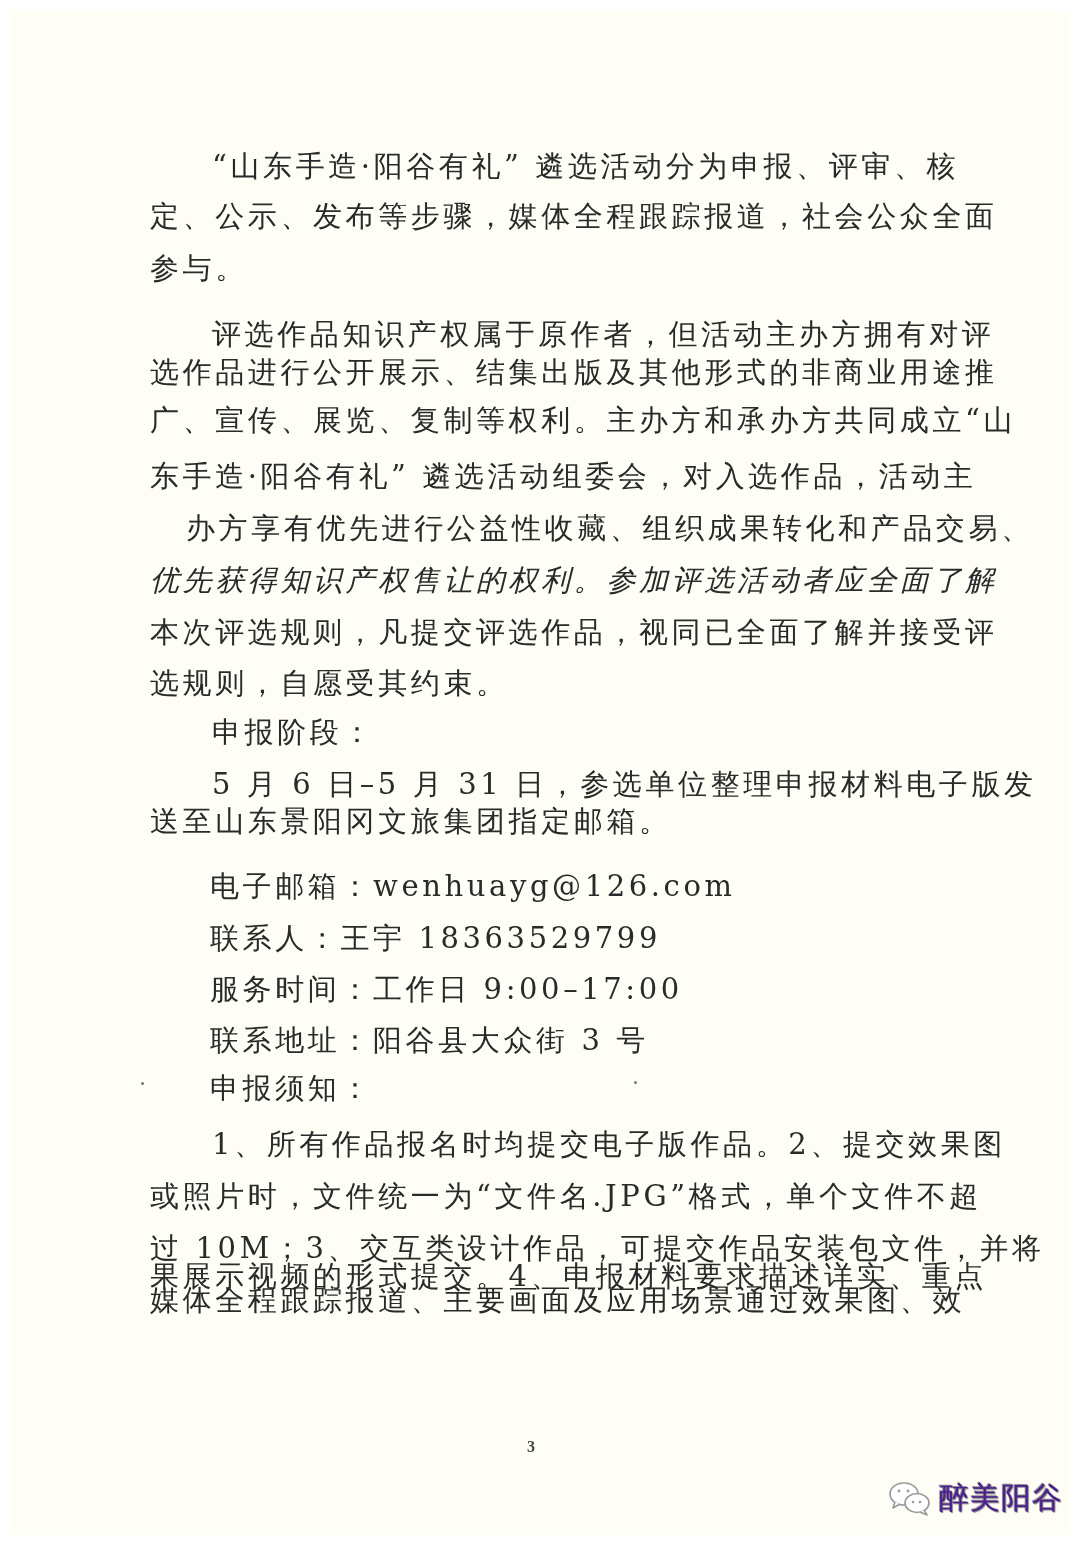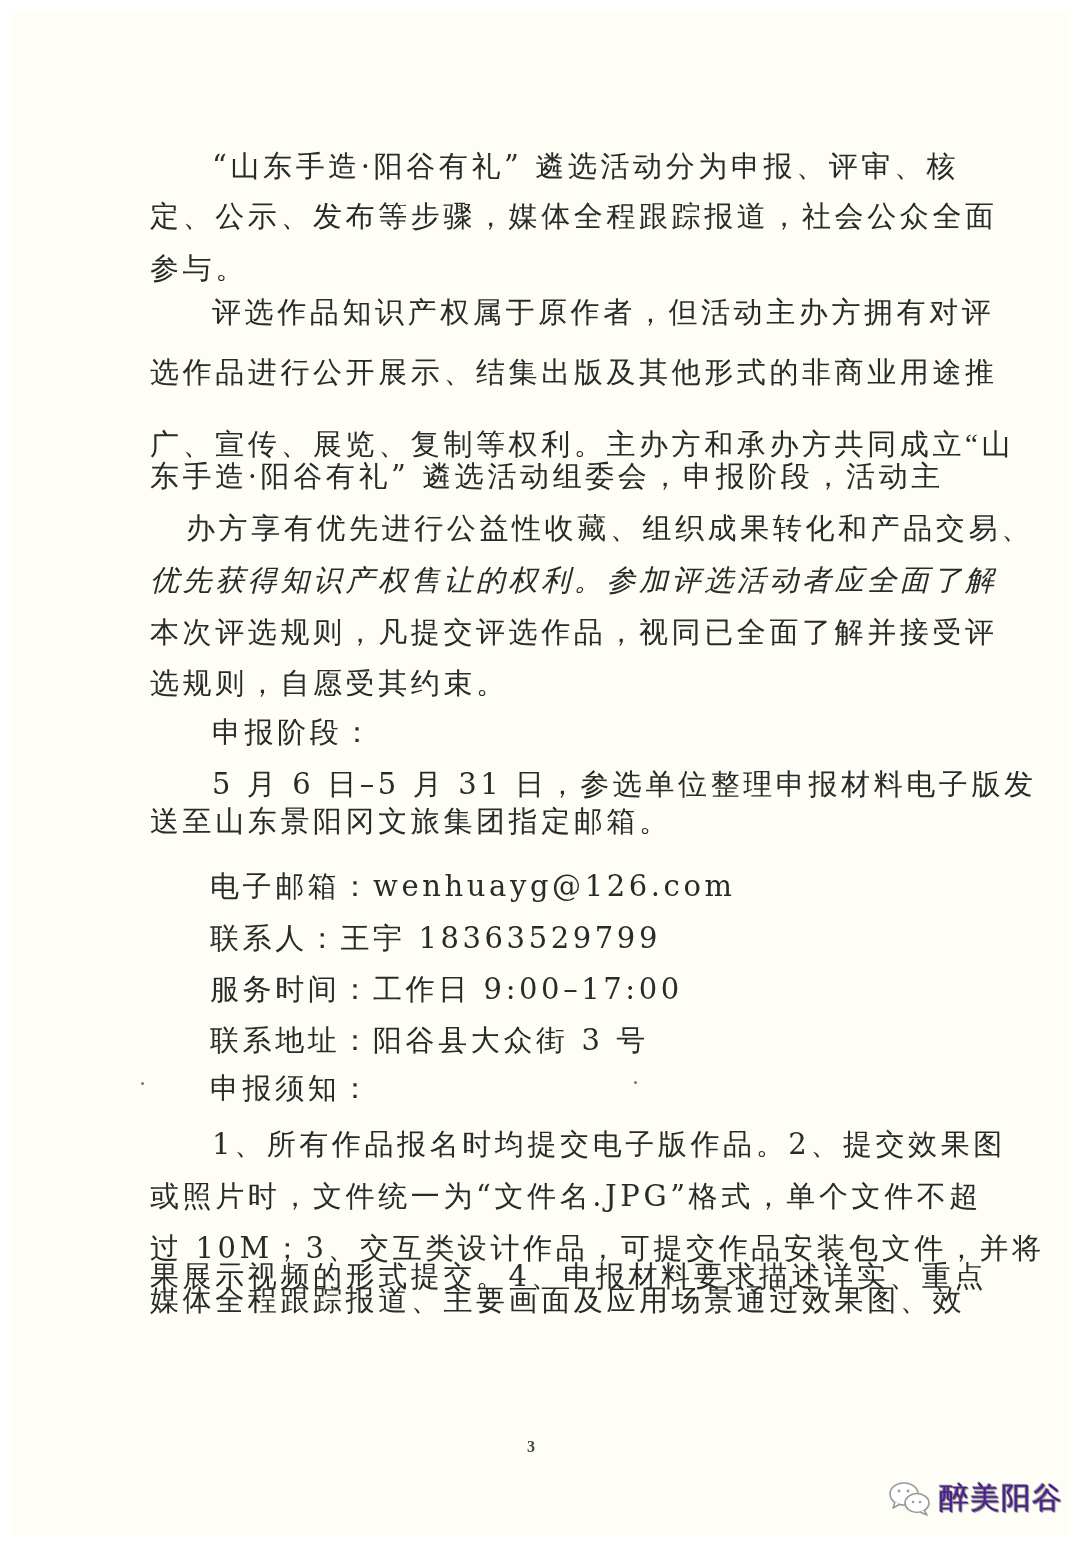--- a/index.html
+++ b/index.html
@@ -78,24 +78,24 @@
 </head>
 <body>
 
 <div class="paper"></div>
 
 <div class="text-block" style="top:0;">
   <div class="line indent" style="top:146px;">“山东手造·阳谷有礼” 遴选活动分为申报、评审、核</div>
   <div class="line" style="top:196px;">定、公示、发布等步骤，媒体全程跟踪报道，社会公众全面</div>
   <div class="line" style="top:248px;">参与。</div>
 
-  <div class="line indent" style="top:292px;">评选作品知识产权属于原作者，但活动主办方拥有对评</div>
+  <div class="line indent" style="top:314px;">评选作品知识产权属于原作者，但活动主办方拥有对评</div>
   <div class="line" style="top:352px;">选作品进行公开展示、结集出版及其他形式的非商业用途推</div>
-  <div class="line" style="top:424px;font-family:Liberation Serif, serif;">广、宣传、展览、复制等权利。主办方和承办方共同成立“山</div>
-  <div class="line" style="top:456px;">东手造·阳谷有礼” 遴选活动组委会，申报阶段，活动主</div>
+  <div class="line" style="top:400px;">广、宣传、展览、复制等权利。主办方和承办方共同成立“山</div>
+  <div class="line" style="top:456px;">东手造·阳谷有礼” 遴选活动组委会，对入选作品，活动主</div>
   <div class="line" style="top:508px;margin-left:36px;">办方享有优先进行公益性收藏、组织成果转化和产品交易、</div>
   <div class="line" style="top:560px;font-style:italic;">优先获得知识产权售让的权利。参加评选活动者应全面了解</div>
   <div class="line" style="top:612px;">本次评选规则，凡提交评选作品，视同已全面了解并接受评</div>
   <div class="line" style="top:663px;">选规则，自愿受其约束。</div>
 
   <div class="line indent" style="top:712px;">申报阶段：</div>
   <div class="line indent" style="top:764px;">5 月 6 日–5 月 31 日，参选单位整理申报材料电子版发</div>
   <div class="line" style="top:801px;">送至山东景阳冈文旅集团指定邮箱。</div>
 
   <div class="line" style="top:866px; left:60px;">电子邮箱：wenhuayg@126.com</div>

